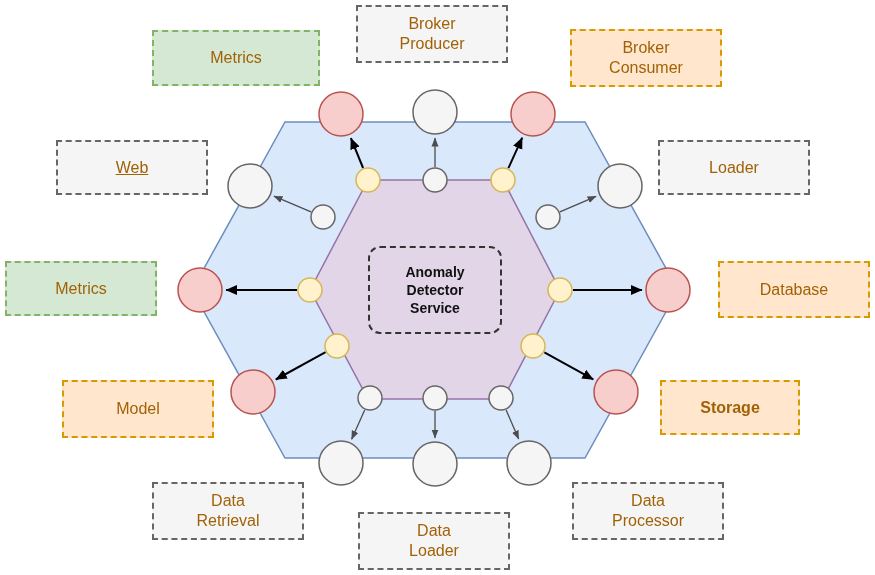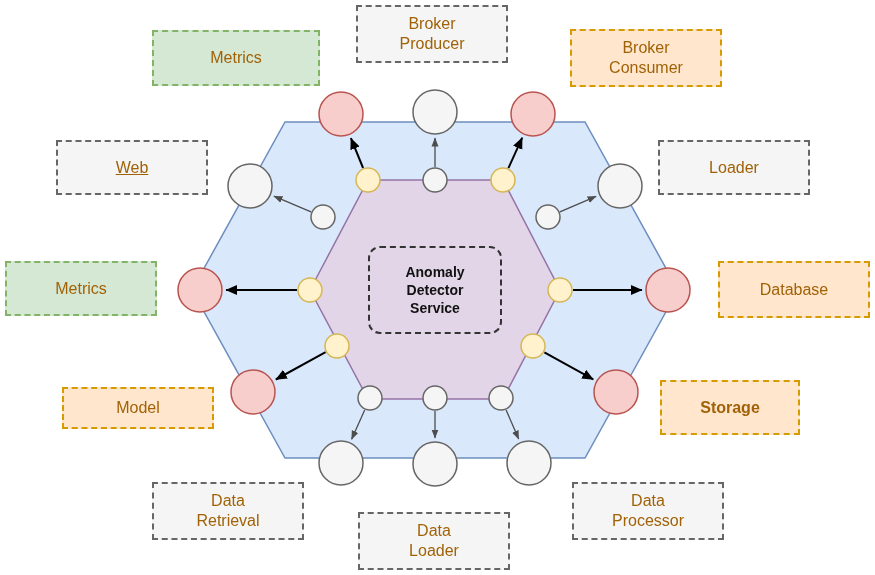--- a/index.html
+++ b/index.html
@@ -129,21 +129,21 @@
 
   <div class="label green" style="left:152px; top:30px;  width:168px; height:56px;">Metrics</div>
   <div class="label gray" style="left:356px; top:5px;   width:152px; height:58px;">Broker
 Producer</div>
   <div class="label orange" style="left:570px; top:29px;  width:152px; height:58px;">Broker
 Consumer</div>
   <div class="label gray" style="left:56px;  top:140px; width:152px; height:55px;text-decoration:underline;">Web</div>
   <div class="label gray" style="left:658px; top:140px; width:152px; height:55px;">Loader</div>
   <div class="label green" style="left:5px;   top:261px; width:152px; height:55px;">Metrics</div>
   <div class="label orange" style="left:718px; top:261px; width:152px; height:57px;">Database</div>
-  <div class="label orange" style="left:62px;  top:380px; width:152px; height:42px;margin-top:7px;">Model</div>
+  <div class="label orange" style="left:62px;  top:380px; width:152px; height:58px;">Model</div>
   <div class="label orange" style="left:660px; top:380px; width:140px; height:55px;font-weight:bold;">Storage</div>
   <div class="label gray" style="left:152px; top:482px; width:152px; height:58px;">Data
 Retrieval</div>
   <div class="label gray" style="left:358px; top:512px; width:152px; height:58px;">Data
 Loader</div>
   <div class="label gray" style="left:572px; top:482px; width:152px; height:58px;">Data
 Processor</div>
 
   <div class="center-box">Anomaly
 Detector

